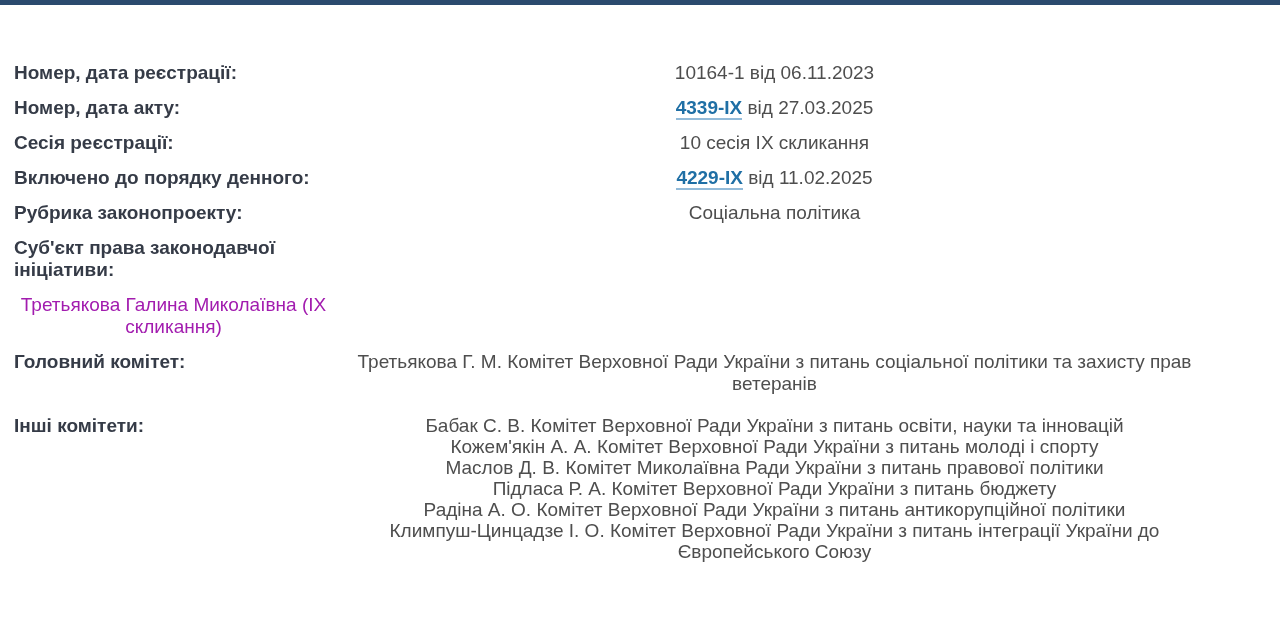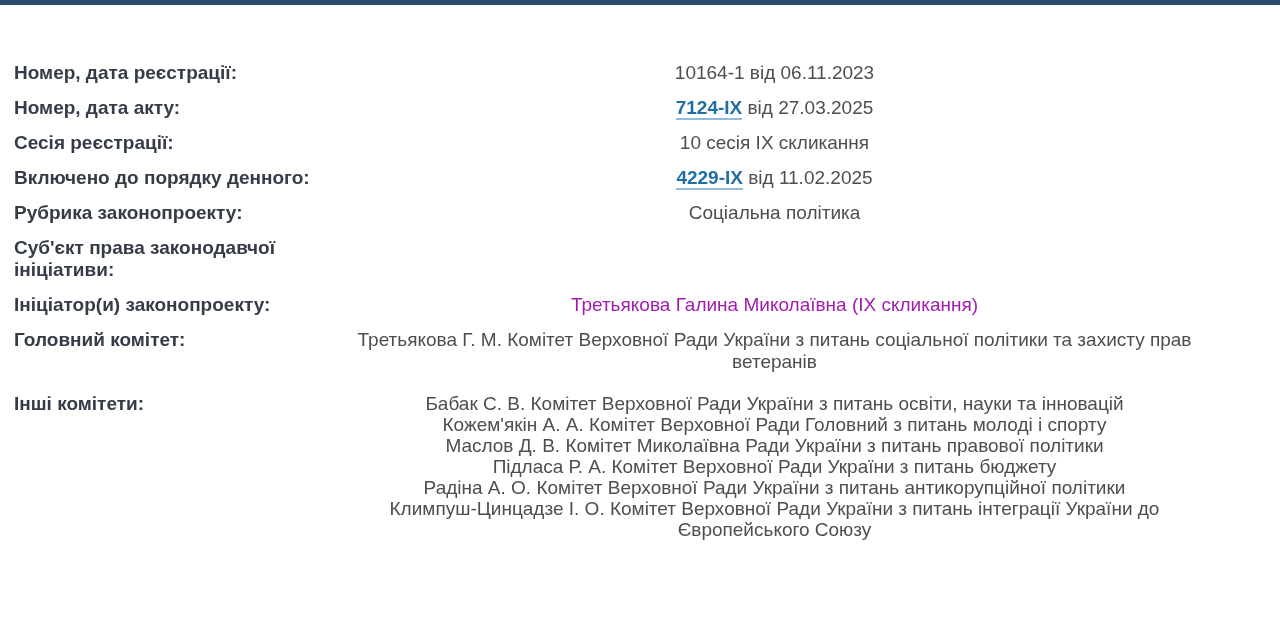--- a/index.html
+++ b/index.html
@@ -69,50 +69,49 @@
 
 <main class="container">
 
   <section class="fields" id="fields">
       <div class="row">
         <div class="label">Номер, дата реєстрації:</div>
         <div class="value"><span>10164-1 від 06.11.2023</span></div>
       </div>
       <div class="row">
         <div class="label">Номер, дата акту:</div>
-        <div class="value"><a class="doc-link" href="#">7124-IX</a><span> від 27.03.2025</span></div>
+        <div class="value"><a class="doc-link" href="#">4339-IX</a><span> від 27.03.2025</span></div>
       </div>
       <div class="row">
         <div class="label">Сесія реєстрації:</div>
         <div class="value"><span>10 сесія IX скликання</span></div>
       </div>
       <div class="row">
         <div class="label">Включено до порядку денного:</div>
         <div class="value"><a class="doc-link" href="#">4229-IX</a><span> від 11.02.2025</span></div>
       </div>
       <div class="row">
         <div class="label">Рубрика законопроекту:</div>
         <div class="value"><span>Соціальна політика</span></div>
       </div>
       <div class="row">
         <div class="label">Суб'єкт права законодавчої ініціативи:</div>
       </div>
       <div class="row">
-        <div class="label">Ініціатор(и) законопроекту:</div>
         <div class="value"><span class="bold-value">Третьякова Галина Миколаївна (IX скликання)</span></div>
       </div>
       <div class="row tight">
         <div class="label">Головний комітет:</div>
         <div class="value"><span>Третьякова Г. М. Комітет Верховної Ради України з питань соціальної політики та захисту прав ветеранів</span></div>
       </div>
       <div class="row">
         <div class="label">Інші комітети:</div>
         <div class="value">
           <div class="committee-line">Бабак С. В. Комітет Верховної Ради України з питань освіти, науки та інновацій</div>
-          <div class="committee-line">Кожем'якін А. А. Комітет Верховної Ради Головний з питань молоді і спорту</div>
+          <div class="committee-line">Кожем'якін А. А. Комітет Верховної Ради України з питань молоді і спорту</div>
           <div class="committee-line">Маслов Д. В. Комітет Миколаївна Ради України з питань правової політики</div>
           <div class="committee-line">Підласа Р. А. Комітет Верховної Ради України з питань бюджету</div>
           <div class="committee-line">Радіна А. О. Комітет Верховної Ради України з питань антикорупційної політики</div>
           <div class="committee-line">Климпуш-Цинцадзе І. О. Комітет Верховної Ради України з питань інтеграції України до Європейського Союзу</div>
         </div>
       </div>
     </section>
 </main>
 
 </body></html>

